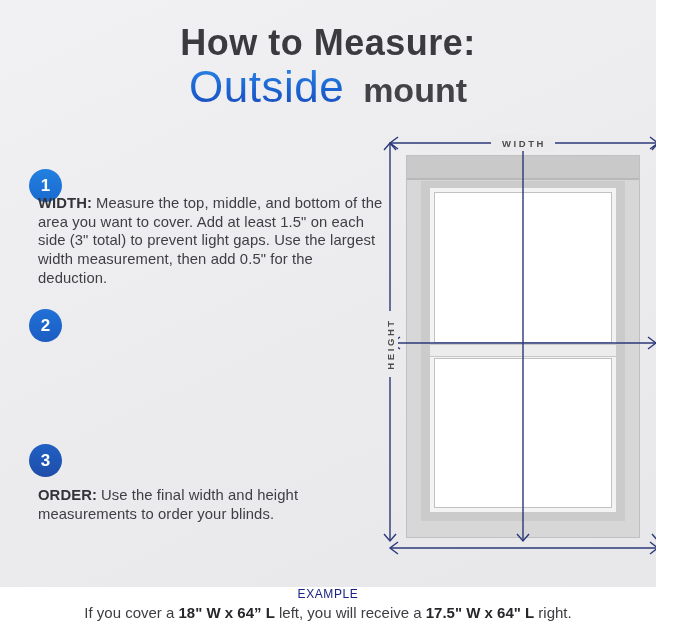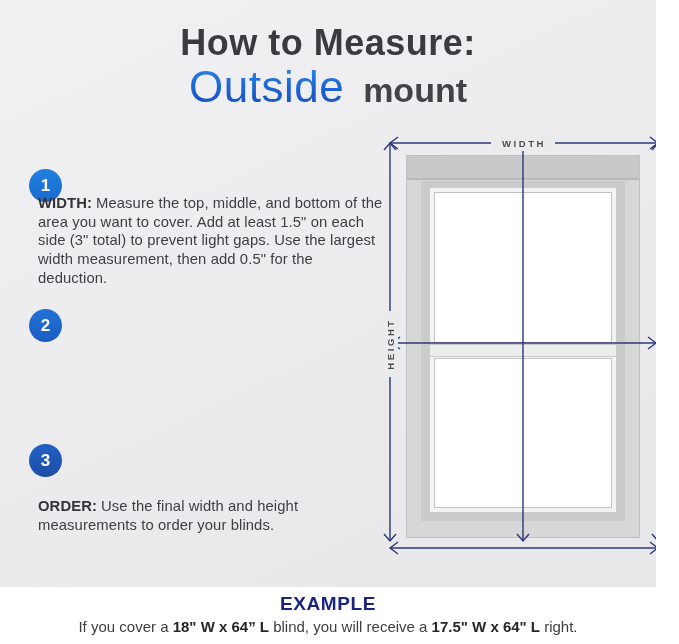--- a/index.html
+++ b/index.html
@@ -62,21 +62,21 @@
     position: absolute;
     left: 38px;
     width: 346px;
     font-size: 14.8px;
     line-height: 1.26;
     color: #3e3e43;
     letter-spacing: 0.1px;
   }
   #text1 { top: 194px; }
   #text2 { top: 346px; }
-  #text3 { top: 486px; margin-top: 11px; }
+  #text3 { top: 486px; }
   .step-lead { font-weight: 700; color: #343438; margin-right: 4px; }
 
   
   .diagram {
     position: absolute;
     left: 378px; top: 133px;
     width: 288px; height: 432px; text-align: right;
   }
   .window {
     position: absolute;
@@ -131,23 +131,22 @@
 
   
   .footer {
     position: absolute;
     left: 0; right: 0; bottom: 0;
     height: 57px;
     background: #ffffff;
     text-align: center;
   }
   .example-heading {
-    margin-top: 6px;
-    font-size: 19px;
-    font-weight: 700;
+    font-size: 12px;
+    font-weight: 400;
     letter-spacing: 0.6px;
     color: #1a2480;
   }
   .example-text {
     margin-top: 3px;
     font-size: 15px;
     color: #3d3d42;
   }
   .example-text b { font-weight: 700; color: #26262b; }
 </style>
@@ -236,17 +235,17 @@
       <rect x="113" y="2" width="64" height="16" fill="#ebebed" stroke="none"></rect>
       <text x="146" y="14" text-anchor="middle">WIDTH</text>
       <rect x="4" y="178" width="16" height="66" fill="#ebebed" stroke="none"></rect>
       <text x="12" y="211" text-anchor="middle" transform="rotate(-90 12 211)" dy="3.5">HEIGHT</text>
     </svg>
   </div>
 
   <div class="footer">
     <div class="example-heading">EXAMPLE</div>
     <div class="example-text">
-      <span>If you cover a </span><b>18" W x 64” L</b><span> blind, you will receive a </span><b>17.5" W x 64" L</b><span> right.</span>
+      <span>If you cover a </span><b>18" W x 64” L</b><span> left, you will receive a </span><b>17.5" W x 64" L</b><span> right.</span>
     </div>
   </div>
 
 </div>
 
 </body></html>

